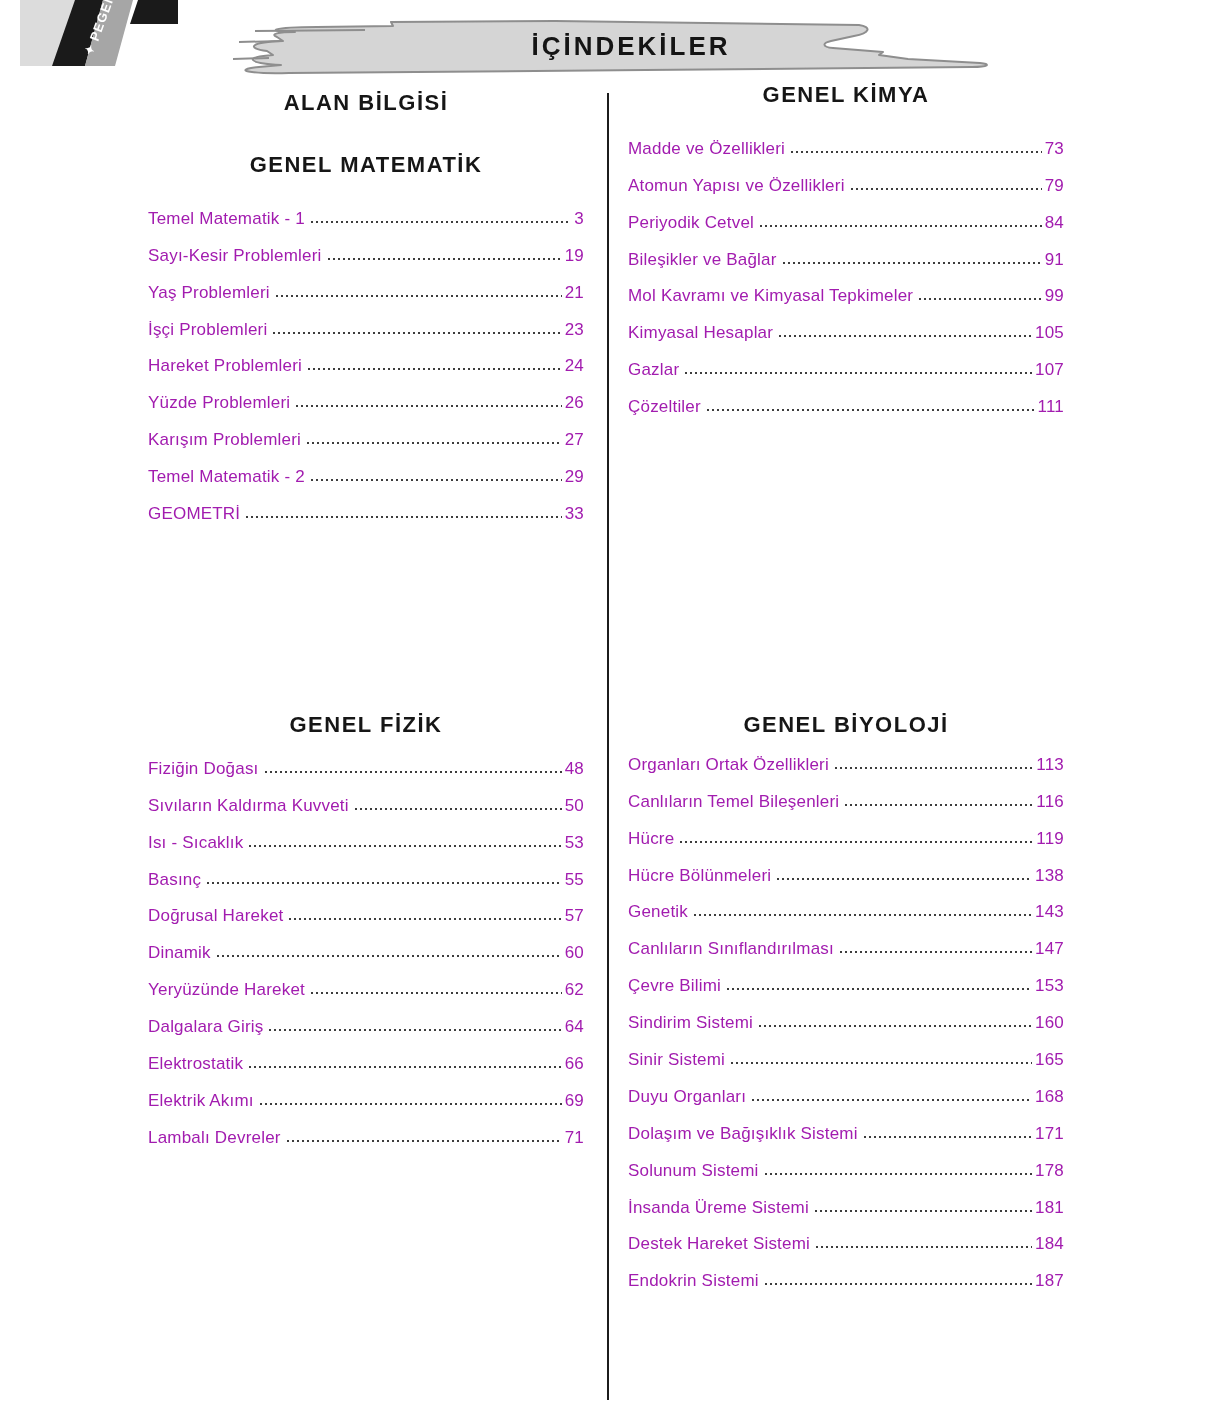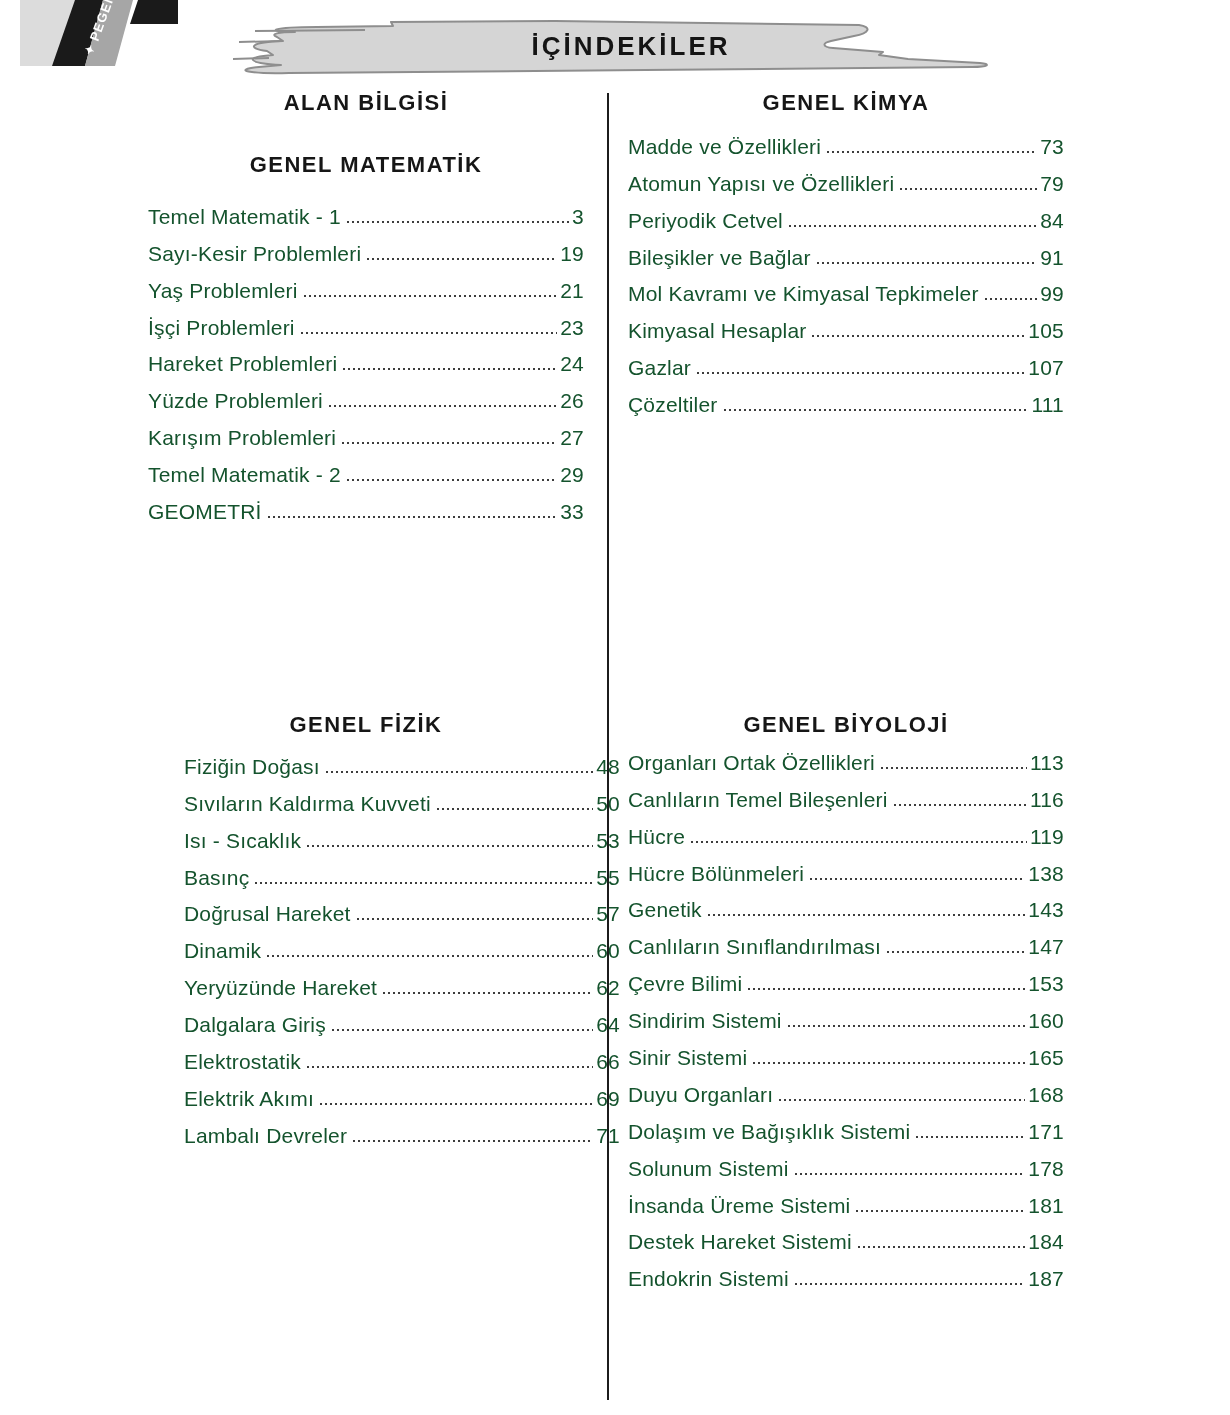--- a/index.html
+++ b/index.html
@@ -22,35 +22,35 @@
   
   #divider { position:absolute; left:607px; top:93px; width:2px; height:1307px; background:#1c1c1c; }
   .col-header, .section-title {
     position:absolute; width:436px; text-align:center;
     font-size:22px; font-weight:bold; letter-spacing:1.5px; color:#161616;
     white-space:nowrap;
   }
   .toc-list { position:absolute; width:436px; }
   .toc-row {
     height:36.9px; display:flex; align-items:flex-end;
-    font-size:21px; color:#14532d; letter-spacing:0.2px;
+    font-size:17px; color:#a21caf; letter-spacing:0.2px;
   }
   .toc-row .t { white-space:nowrap; }
   .toc-row .p { white-space:nowrap; }
   .toc-row .leader {
     flex:1; height:2px; align-self:flex-end; margin:0 3px 6px 6px;
     background-image:repeating-linear-gradient(to right,#3c3c3c 0 1.7px, transparent 1.7px 5px);
   }
   
   #hdr-alan        { left:148px; top:90px;text-align:center;  }
   #title-matematik { left:148px; top:152px; }
   #list-matematik  { left:148px; top:192px; }
   #title-fizik     { left:148px; top:712px; }
-  #list-fizik      { left:148px; top:742px;margin-left:36px; }
-  #hdr-kimya       { left:628px; top:90px;  }
+  #list-fizik      { left:148px; top:742px; }
+  #hdr-kimya       { left:628px; top:82px;  }
   #list-kimya      { left:628px; top:122px; }
   #title-biyoloji  { left:628px; top:712px; }
   #list-biyoloji   { left:628px; top:738px; }
 </style>
 </head>
 <body>
 
 <div id="page">
 
   <svg id="corner-logo" viewBox="0 0 160 70">

